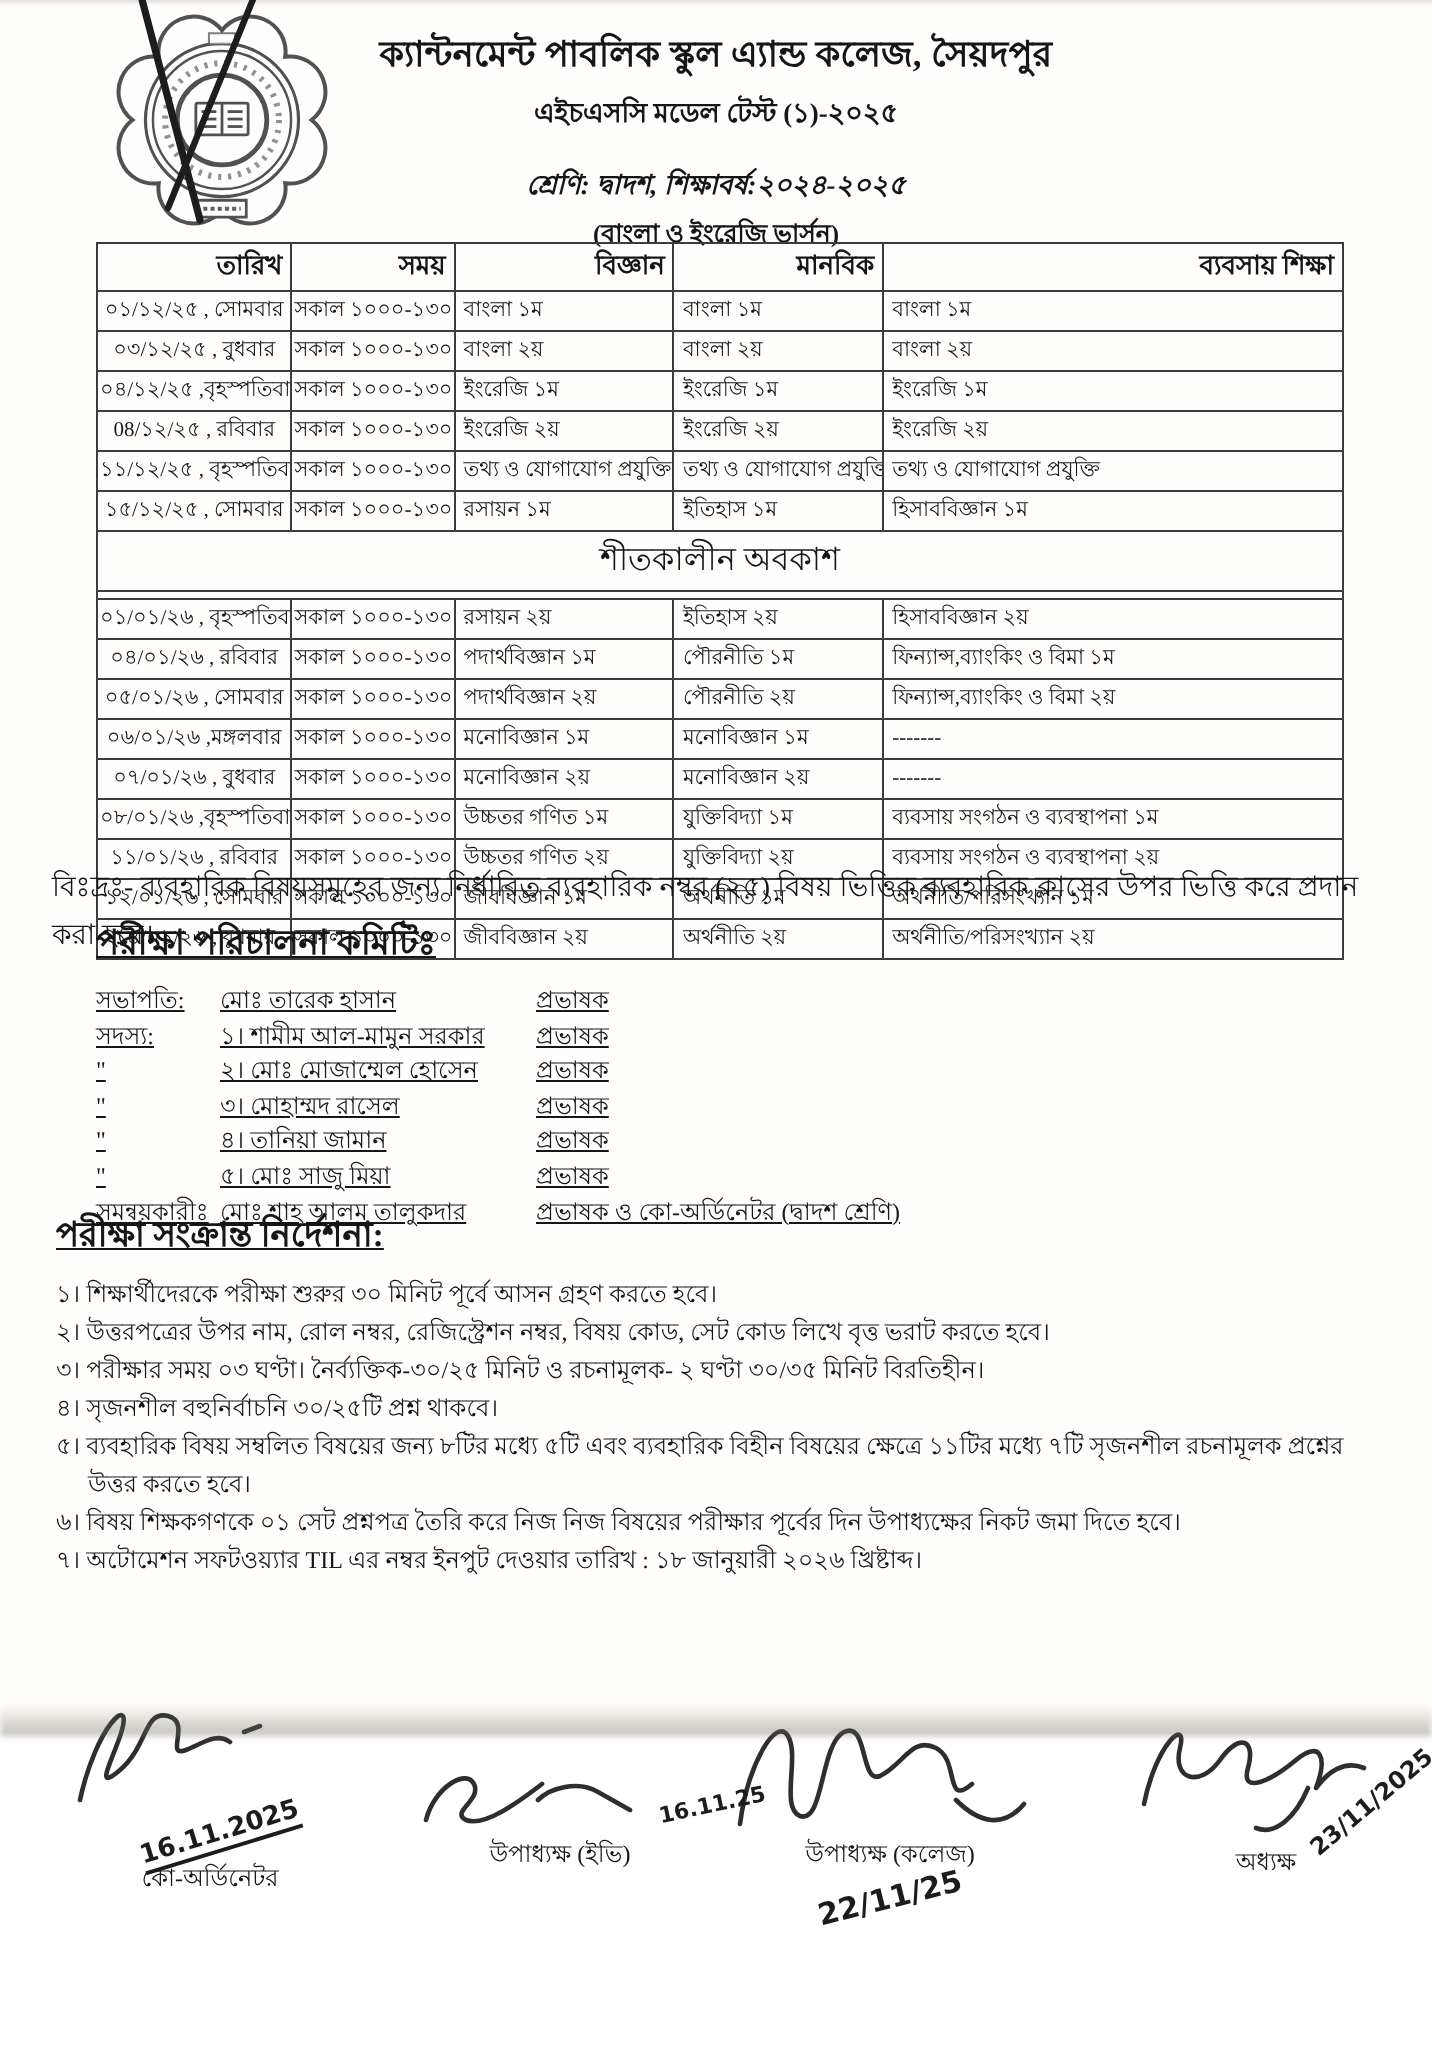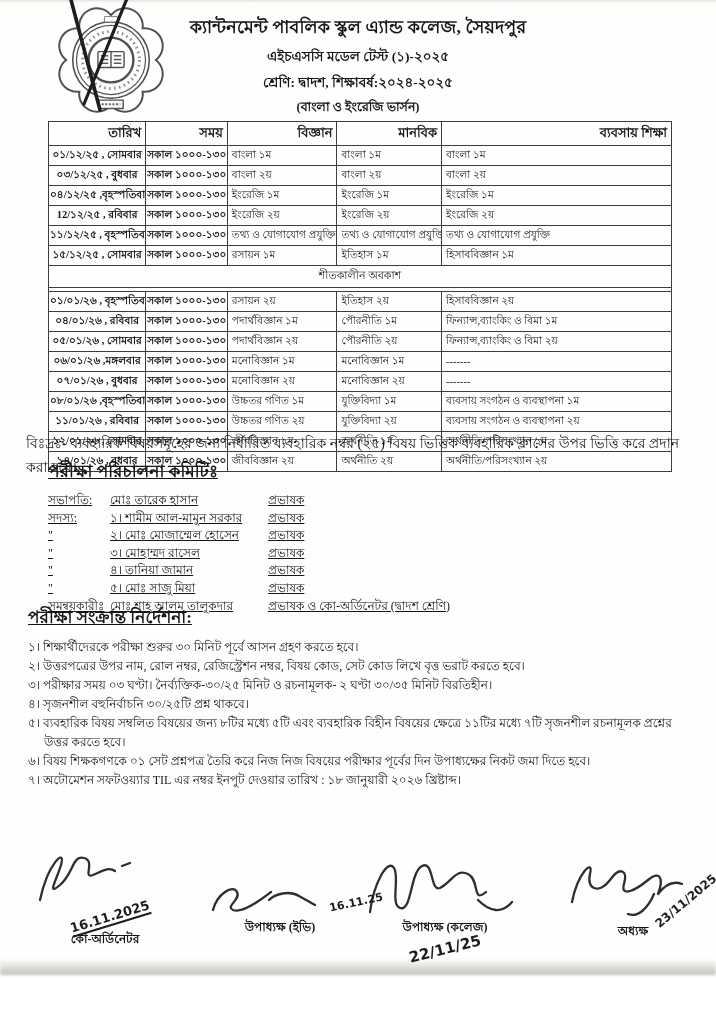--- a/index.html
+++ b/index.html
@@ -1,58 +1,58 @@
 <!DOCTYPE html>
 <html><head>
 <meta charset="utf-8">
 <style>
   * { margin:0; padding:0; box-sizing:border-box; }
   html,body { width:716px; height:1024px; background:#ffffff; }
   body { font-family:"Liberation Serif","DejaVu Sans",sans-serif; color:#161616; overflow:hidden; }
-  .page { position:relative; width:716px; height:975px; background:#fffefd; }
+  .page { position:relative; width:716px; height:868px; background:#fffefd; }
   .page::before { content:""; position:absolute; top:0; left:0; right:0; height:3px;
      background:linear-gradient(to bottom, rgba(180,175,170,.35), rgba(255,255,255,0)); }
   .bottom-band { position:absolute; left:0; right:0; bottom:0; height:16px;
      background:linear-gradient(to bottom, rgba(150,148,128,0), rgba(110,108,88,.42));
      filter:blur(1.5px); }
 
   
   .logo-wrap { position:absolute; left:52px; top:4px; width:118px; height:112px; opacity:.85; }
   .pen-marks { position:absolute; left:40px; top:0; width:160px; height:120px; }
   .titles { position:absolute; left:0; top:14px; width:716px; text-align:center; font-weight:bold; }
   .t1 { font-size:17.5px; letter-spacing:.2px; }
   .t2 { font-size:13.5px; margin-top:5px; }
   .t3 { font-size:13.5px; margin-top:3px; }
-  .t4 { font-size:13.5px; margin-top:3px; }
+  .t4 { font-size:13.5px; margin-top:13px;font-style:italic; }
   .t5 { font-size:12.5px; margin-top:3px; }
 
   
   .tbl-wrap { position:absolute; left:48px; top:121px; width:624px; }
   table { border-collapse:collapse; width:624px; table-layout:fixed; font-size:10.5px; }
   td,th { border:1px solid #3c3c3c; padding:1px 4px; height:16px; overflow:hidden; white-space:nowrap; }
   th { font-size:13px; font-weight:bold; text-align:right; }
-  td.c0, td.c1 { text-align:center; padding:1px 1px;font-weight:bold; }
-  tr.break-row td { text-align:center; font-size:11px; font-weight:500; height:17px; }
+  td.c0, td.c1 { text-align:center; padding:1px 1px; }
+  tr.break-row td { text-align:center; font-size:16px; font-weight:500; height:17px; }
   tr.spacer-row td { height:4px; padding:0; }
 
   
   .note { position:absolute; left:26px; top:432px; width:674px; font-size:14px; }
   .sec-head { font-weight:bold; text-decoration:underline; font-size:17px; }
   .committee { position:absolute; left:48px; top:458px; width:620px; }
   .c-rows { margin-top:6px;text-decoration:underline; }
   .crow { display:grid; grid-template-columns:62px 158px auto; font-size:12px; line-height:17.6px; }
   .instructions { position:absolute; left:28px; top:604px; width:668px; }
   .i-rows { margin-top:6px; }
   .irow { font-size:12px; line-height:19px; padding-left:16px; text-indent:-16px; }
 
   
   .sig-block { position:absolute; text-align:center; }
   .sig-svg { display:block; }
   .sig-svg path { fill:none; stroke:#1c1c1c; stroke-width:2.3; stroke-linecap:round; stroke-linejoin:round; opacity:.92; }
-  .sig-label { font-size:12px; font-weight:bold; white-space:nowrap; }
+  .sig-label { font-size:12px; font-weight:normal; white-space:nowrap; }
   .sig-date { font-family:"DejaVu Sans",sans-serif; font-size:13px; font-weight:bold; white-space:nowrap; color:#1c1c1c; }
   #sig1 { left:30px; top:845px; width:150px; }
   #sig1 .sig-date { transform:rotate(-17deg); border-bottom:2px solid #1c1c1c; display:inline-block; margin:-14px 0 4px 10px; }
   #sig2 { left:205px; top:878px; width:150px; }
   #sig2 .sig-date { position:absolute; right:-28px; top:18px; transform:rotate(-12deg); font-size:11px; }
   #sig3 { left:360px; top:852px; width:170px; }
   #sig3 .sig-date { transform:rotate(-14deg); font-size:15px; margin-top:2px; }
   #sig4 { left:558px; top:850px; width:150px; }
   #sig4 .sig-date { position:absolute; right:-16px; top:44px; transform:rotate(-40deg); font-size:12px; }
   .logo-svg circle, .logo-svg path, .logo-svg rect, .logo-svg line { vector-effect:non-scaling-stroke; }
@@ -131,21 +131,21 @@
             <td class="c4">বাংলা ২য়</td>
           </tr>
           <tr>
             <td class="c0">০৪/১২/২৫ ,বৃহস্পতিবার</td>
             <td class="c1">সকাল ১০০০-১৩০০</td>
             <td class="c2">ইংরেজি ১ম</td>
             <td class="c3">ইংরেজি ১ম</td>
             <td class="c4">ইংরেজি ১ম</td>
           </tr>
           <tr>
-            <td class="c0">12/১২/২৫ , রবিবার</td>
+            <td class="c0">08/১২/২৫ , রবিবার</td>
             <td class="c1">সকাল ১০০০-১৩০০</td>
             <td class="c2">ইংরেজি ২য়</td>
             <td class="c3">ইংরেজি ২য়</td>
             <td class="c4">ইংরেজি ২য়</td>
           </tr>
           <tr>
             <td class="c0">১১/১২/২৫ , বৃহস্পতিবার</td>
             <td class="c1">সকাল ১০০০-১৩০০</td>
             <td class="c2">তথ্য ও যোগাযোগ প্রযুক্তি</td>
             <td class="c3">তথ্য ও যোগাযোগ প্রযুক্তি</td>

